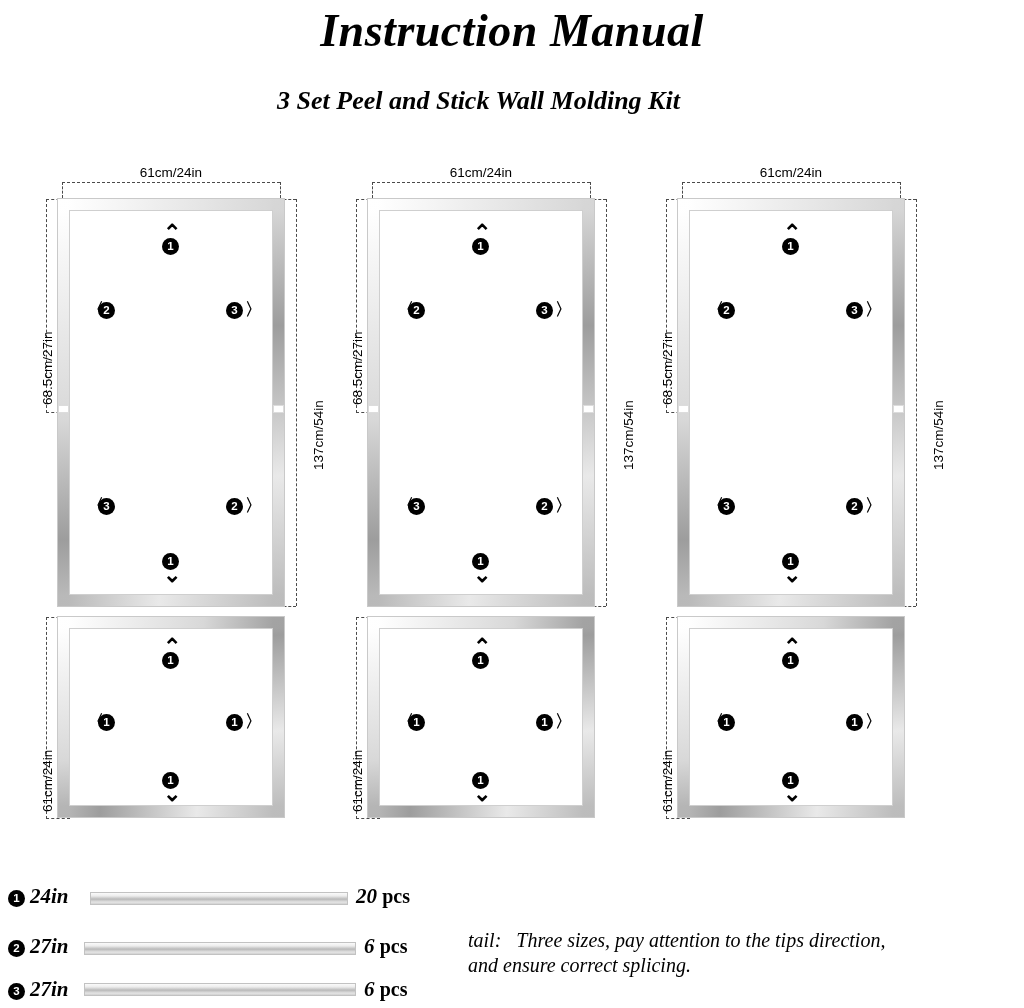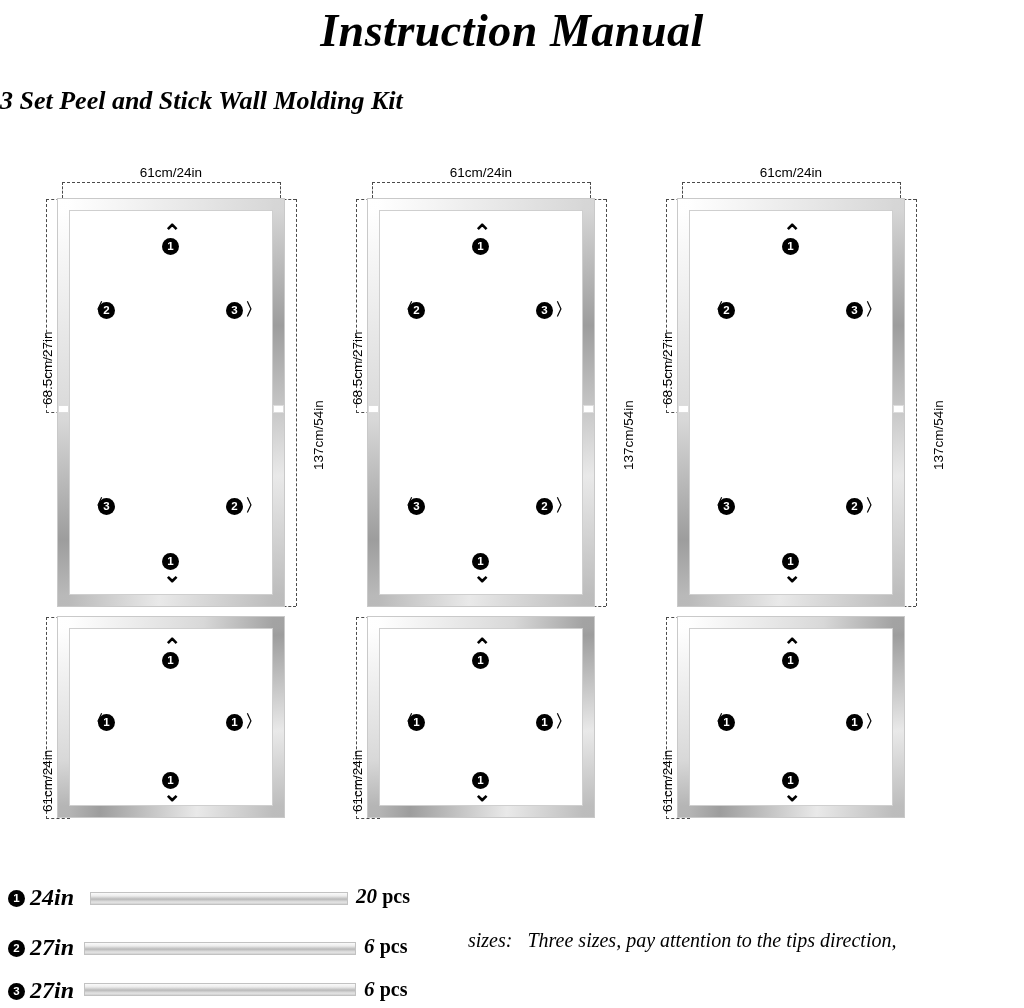--- a/index.html
+++ b/index.html
@@ -12,21 +12,21 @@
     overflow:hidden;
   }
   .page{position:relative;width:1024px;height:1008px;}
 
   
   .title{
     position:absolute;top:4px;left:0;width:1024px;text-align:center;
     font-size:46px;font-weight:bold;font-style:italic;letter-spacing:0.5px;
   }
   .subtitle{
-    position:absolute;top:86px;left:0;width:957px;
+    position:absolute;top:86px;left:0;width:957px;text-align:center;
     font-size:26px;font-weight:bold;font-style:italic;
   }
 
   
   .frame{
     position:absolute;
     box-sizing:border-box;
     background:#ffffff;
     border:11px solid;
     border-image: linear-gradient(135deg,#ffffff 0%,#d8d8d8 35%,#9d9d9d 55%,#e9e9e9 80%,#bcbcbc 100%) 1;
@@ -78,21 +78,21 @@
   .arrow-left::before{content:"\3008";display:block;font-size:17px;line-height:16px;}
   .arrow-right::before{content:"\3009";display:block;font-size:17px;line-height:16px;}
 
   
   .legend-row{position:absolute;height:34px;}
   .legend-badge{
     position:absolute;left:0;top:8px;width:17px;height:17px;border-radius:50%;
     background:#000;color:#fff;font-family:"Liberation Sans",sans-serif;
     font-size:11.5px;font-weight:bold;line-height:17px;text-align:center;
   }
-  .legend-size{position:absolute;left:22px;top:2px;font-size:24px;font-weight:bold;font-style:italic;}
+  .legend-size{position:absolute;left:22px;top:2px;font-size:21px;font-weight:bold;font-style:italic;}
   .legend-strip{
     position:absolute;height:13px;
     background:linear-gradient(180deg,#ffffff 0%,#ededed 30%,#b9b9b9 55%,#e4e4e4 78%,#c6c6c6 100%);
     box-shadow:inset 0 0 0 1px #c2c2c2;
   }
   .legend-strip::after{
     content:"";position:absolute;right:-0px;top:0;width:0;height:0;
   }
   .legend-count{position:absolute;font-size:21px;font-weight:bold;font-style:italic;}
   .legend-count .num{font-style:italic;}
@@ -282,17 +282,18 @@
   </div>
 
   <div class="legend-row" style="left:8px;top:975px;width:430px;">
     <div class="legend-badge">3</div>
     <div class="legend-size">27in</div>
     <div class="legend-strip" style="left:76px;top:8px;width:272px;"></div>
     <div class="legend-count" style="left:356px;top:2px;"><span class="num">6</span> <span class="unit">pcs</span></div>
   </div>
 
   <div class="tips" style="left:468px;top:928px;width:548px;">
-    <span class="lbl">sizes:</span>
+    <span class="lbl">tail:</span>
     &nbsp;&nbsp;<span>Three sizes, pay attention to the tips direction,</span><br>
+    <span>and ensure correct splicing.</span>
   </div>
 
 </div>
 
 </body></html>

